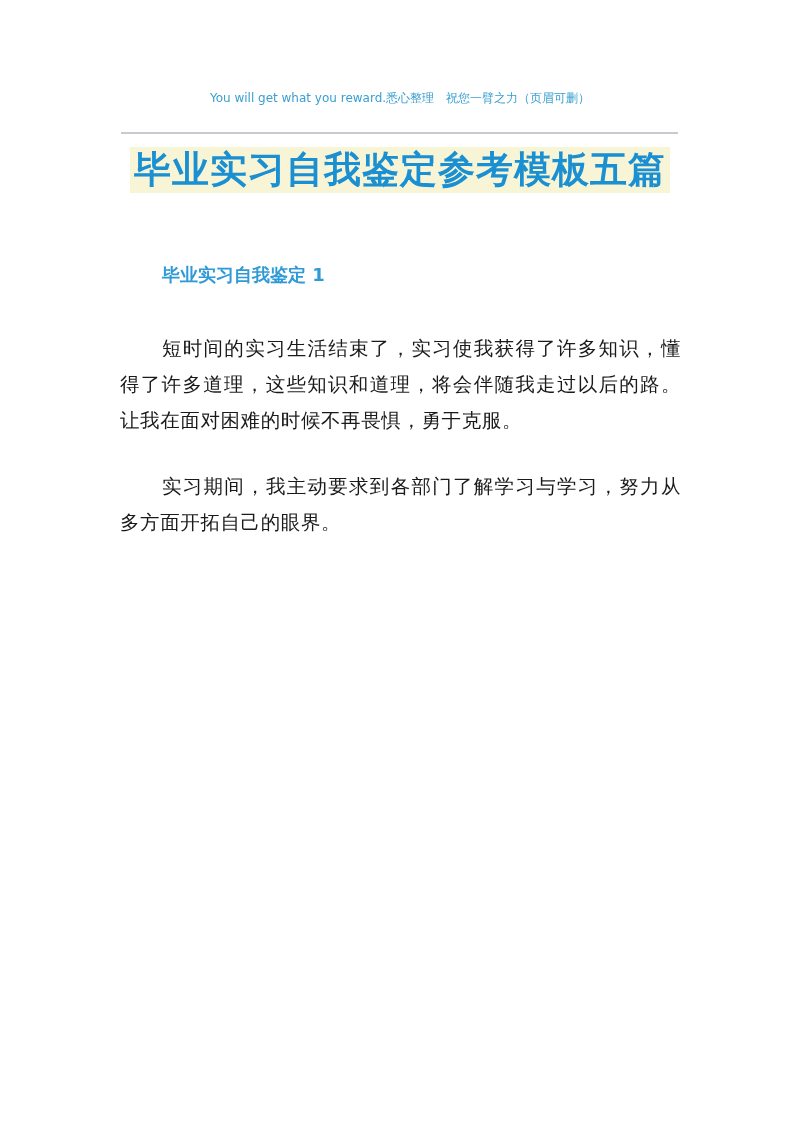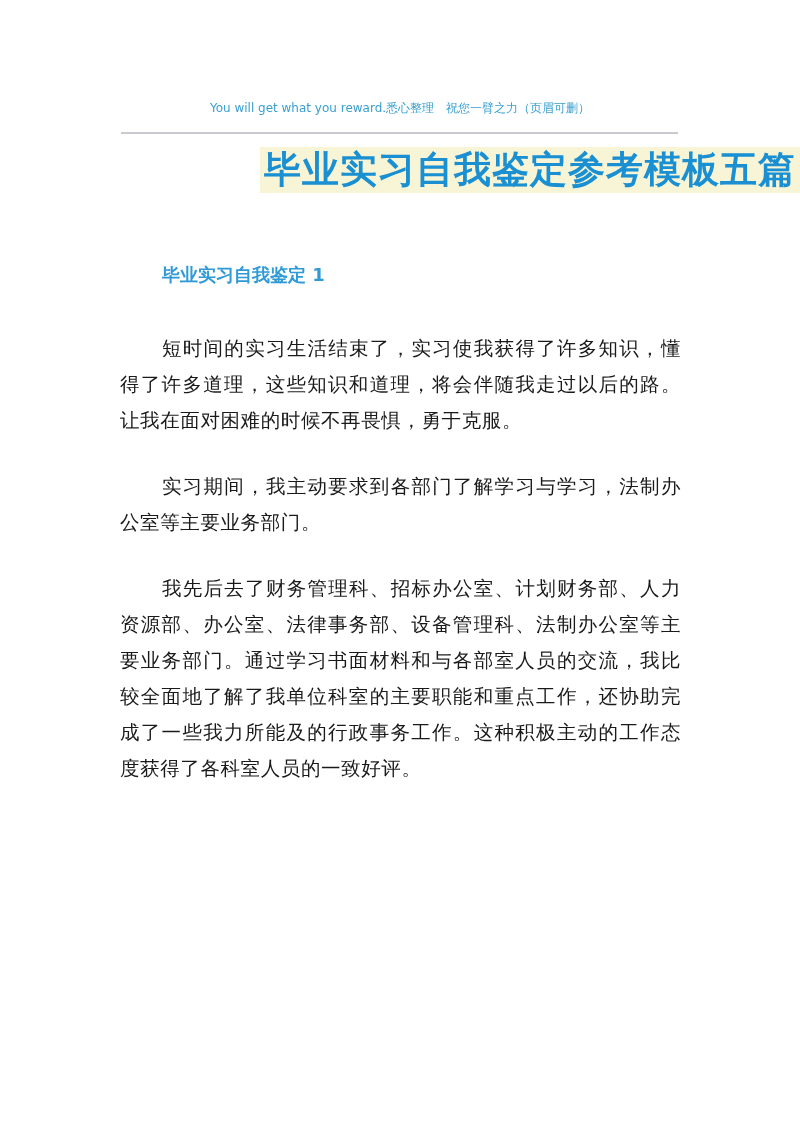--- a/index.html
+++ b/index.html
@@ -10,21 +10,21 @@
     body {
       width: 800px;
       height: 1132px;
       position: relative;
       overflow: hidden;
       font-family: "DejaVu Serif", "Liberation Serif", serif;
       color: #1a1a1a;
     }
     .page-header {
       position: absolute;
-      top: 99px;
+      top: 89px;
       left: 0;
       width: 800px;
       text-align: center;
       font-family: "DejaVu Sans", "Liberation Sans", sans-serif;
       font-size: 12px;
       color: #3a9fd0;
       line-height: 18px;
       white-space: nowrap;
     }
     .header-rule {
@@ -33,21 +33,21 @@
       left: 121px;
       width: 557px;
       height: 0;
       border-top: 2px solid #c9c9cf;
     }
     .doc-title-wrap {
       position: absolute;
       top: 147px;
       left: 0;
       width: 800px;
-      text-align: right;
+      text-align: center;
     }
     .doc-title {
       display: inline-block;
       background: #f7f5d6;
       color: #1a8fd2;
       font-family: "DejaVu Sans", "Liberation Sans", sans-serif;
       font-weight: bold;
       font-size: 37px;
       line-height: 46px;
       padding: 0 4px;
@@ -87,15 +87,14 @@
 <div class="header-rule"></div>
 
 <div class="doc-title-wrap">
   <span class="doc-title">毕业实习自我鉴定参考模板五篇</span>
 </div>
 
 <div class="section-heading">毕业实习自我鉴定 1</div>
 
 <div class="body-text">
   <p>短时间的实习生活结束了，实习使我获得了许多知识，懂得了许多道理，这些知识和道理，将会伴随我走过以后的路。让我在面对困难的时候不再畏惧，勇于克服。</p>
-  <p>实习期间，我主动要求到各部门了解学习与学习，法制办公室等主要业务部门。</p>
-  <p>我先后去了财务管理科、招标办公室、计划财务部、人力资源部、办公室、法律事务部、设备管理科、法制办公室等主要业务部门。通过学习书面材料和与各部室人员的交流，我比较全面地了解了我单位科室的主要职能和重点工作，还协助完成了一些我力所能及的行政事务工作。这种积极主动的工作态度获得了各科室人员的一致好评。</p>
+  <p>实习期间，我主动要求到各部门了解学习与学习，努力从多方面开拓自己的眼界。</p>
 </div>
 
 </body></html>

